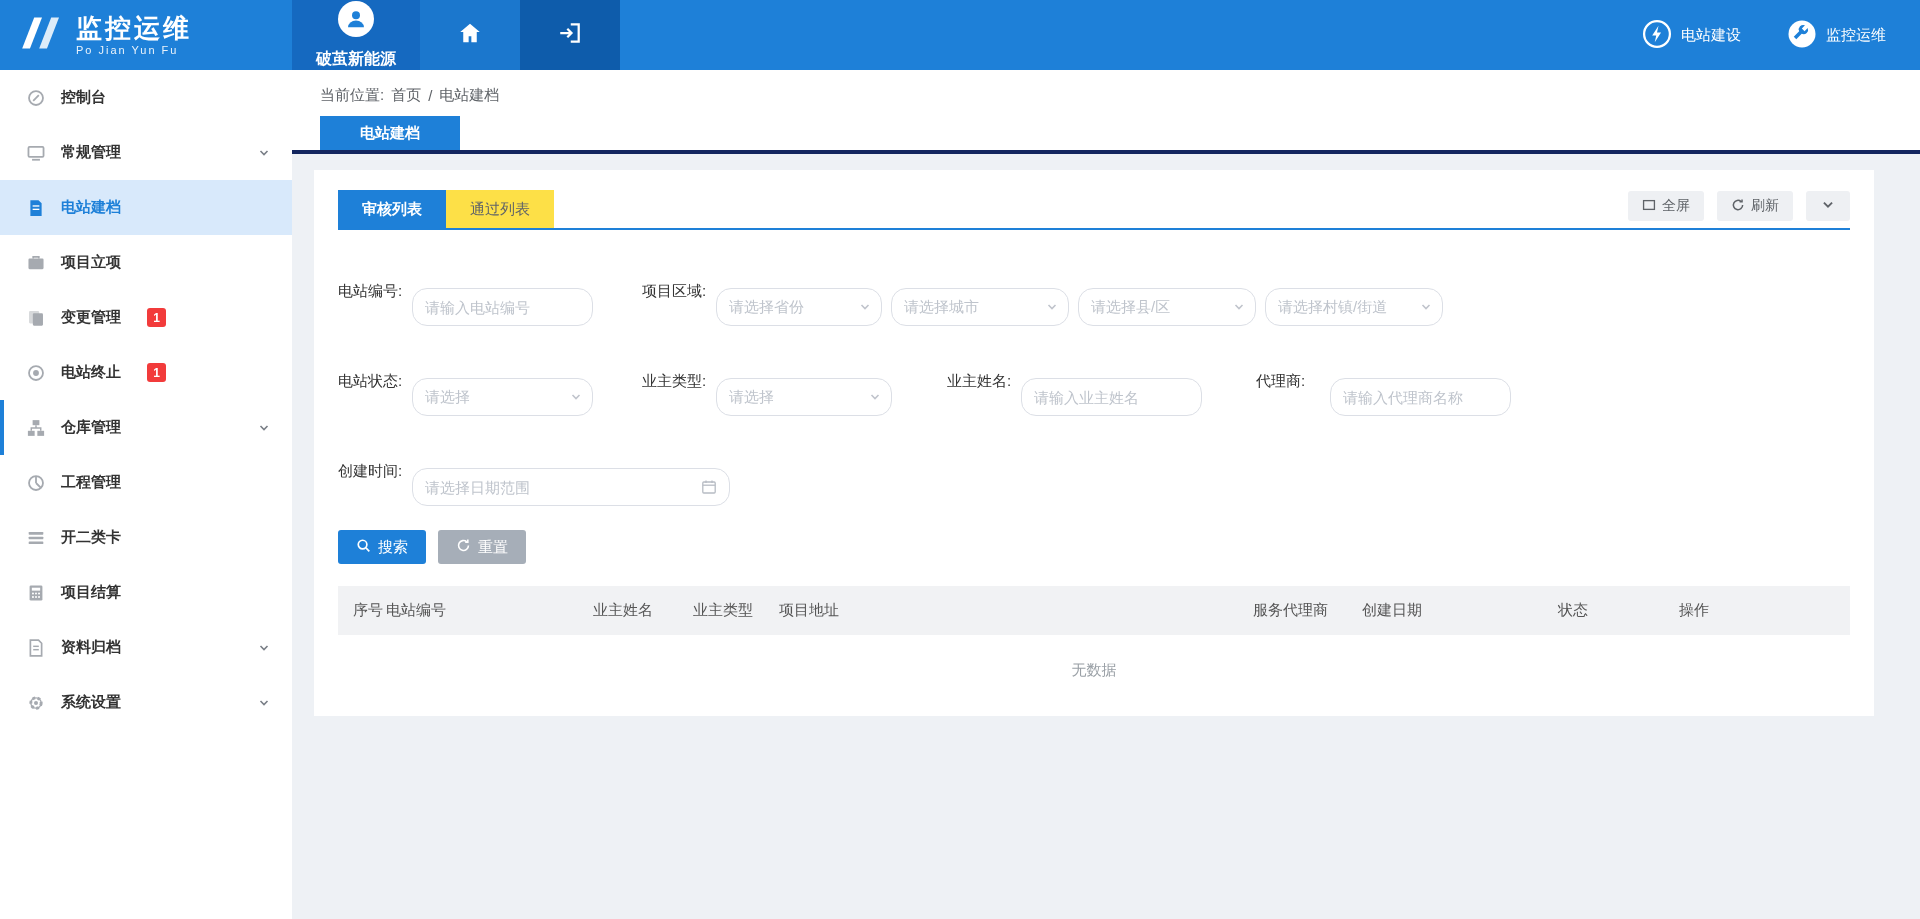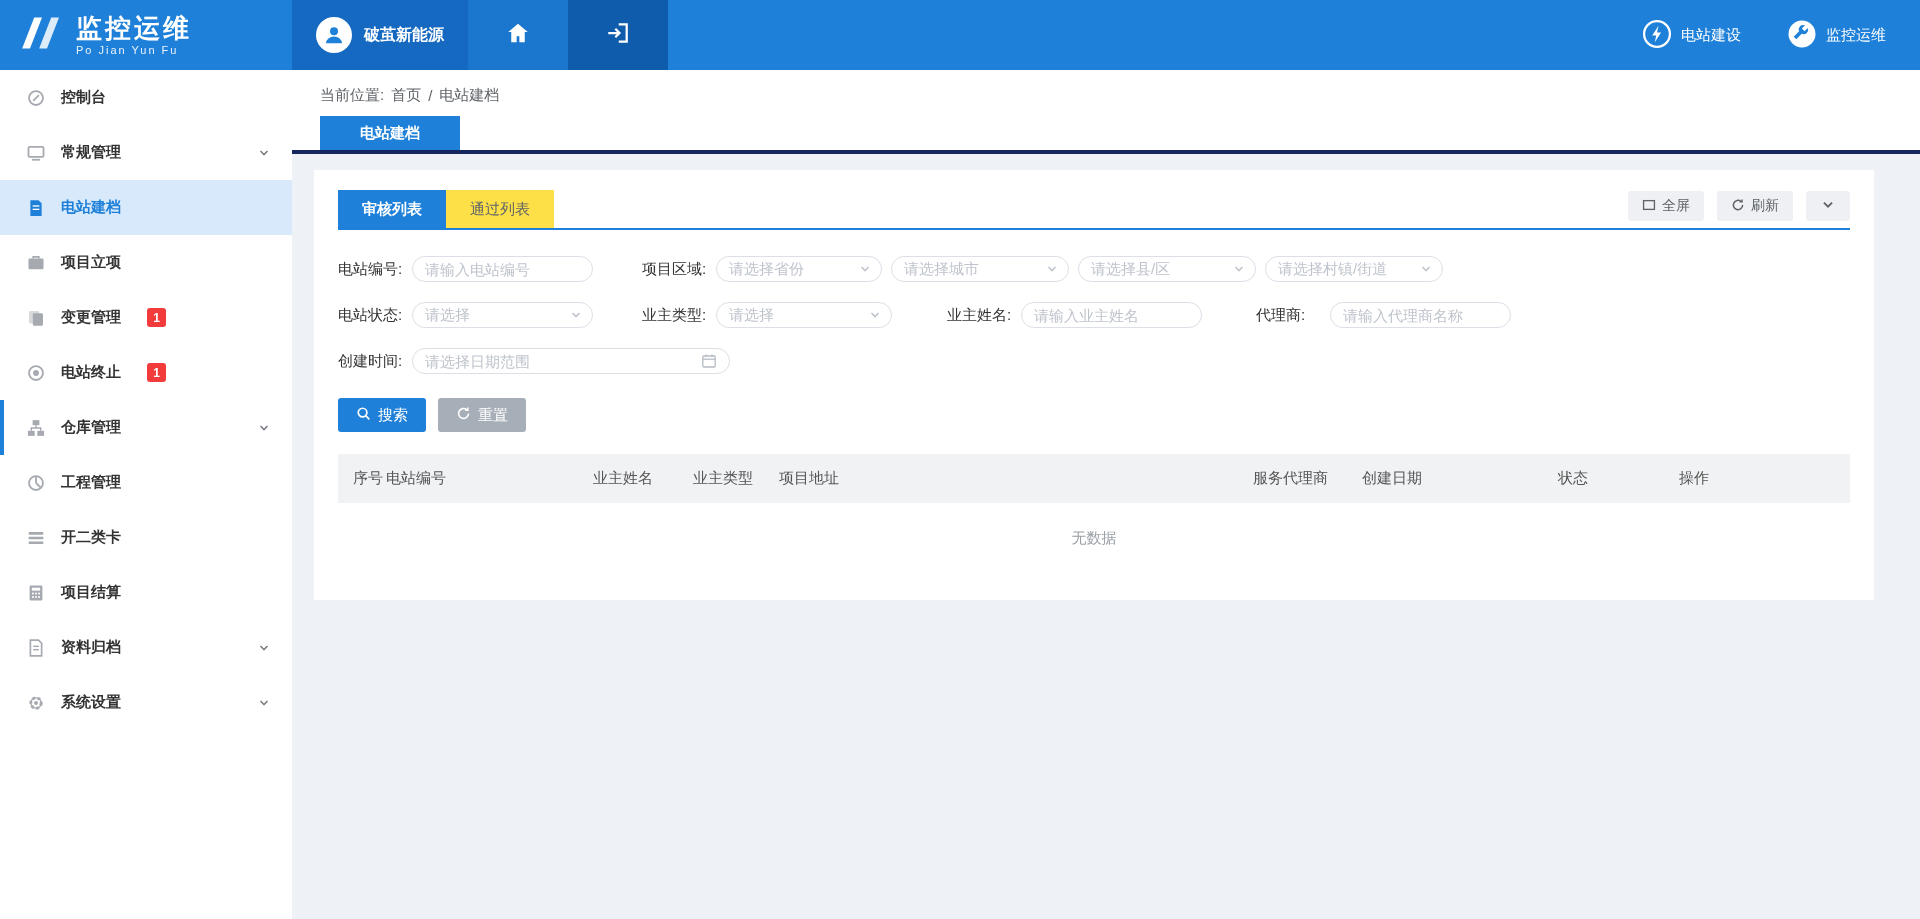--- a/index.html
+++ b/index.html
@@ -6,21 +6,21 @@
   html,body{width:1920px;height:919px;overflow:hidden;background:#eef1f5;
     font-family:"Liberation Sans","DejaVu Sans",sans-serif;}
   .app{position:relative;width:1920px;height:919px;}
 
   
   .header{position:absolute;top:0;left:0;right:0;height:70px;background:#1e80d8;
     display:flex;align-items:stretch;color:#fff;z-index:5;}
   .logo{width:292px;display:flex;align-items:center;padding-left:20px;gap:12px;flex:none;}
   .logo-text .t1{font-size:26px;font-weight:bold;letter-spacing:3px;line-height:1.1;}
   .logo-text .t2{font-size:11px;letter-spacing:2px;opacity:.9;margin-top:2px;}
-  .hseg{display:flex;align-items:center;justify-content:center;cursor:pointer;}
+  .hseg{display:flex;align-items:center;justify-content:center;cursor:pointer;flex-direction:column;}
   .seg-user{background:#1569c0;padding:0 24px;gap:12px;}
   .seg-home{background:#1b77cd;width:100px;}
   .seg-login{background:#0e5cab;width:100px;}
   .avatar{width:36px;height:36px;border-radius:50%;background:#fff;display:flex;
     align-items:center;justify-content:center;flex:none;}
   .company{font-size:16px;font-weight:bold;white-space:nowrap;}
   .hspacer{flex:1;}
   .hnav{display:flex;align-items:center;gap:46px;margin-right:34px;}
   .hnav-item{display:flex;align-items:center;gap:9px;font-size:15px;cursor:pointer;white-space:nowrap;}
 
@@ -54,21 +54,21 @@
   .ptab.active{background:#1e80d8;color:#fff;font-weight:bold;}
   .ptab.inactive{background:#fde047;color:#5f6368;}
   .tools{margin-left:auto;display:flex;gap:13px;align-items:center;margin-bottom:6px;}
   .tool-btn{height:30px;background:#eef0f3;border-radius:3px;display:flex;align-items:center;
     gap:6px;padding:0 14px;font-size:14px;color:#5f6368;border:none;cursor:pointer;}
   .tool-btn.icon-only{width:44px;justify-content:center;padding:0;}
 
   .filters{margin-top:26px;}
   .frow{display:flex;align-items:center;margin-bottom:20px;}
   .flabel{width:74px;font-size:15px;color:#333;flex:none;white-space:nowrap;}
-  .ctrl{height:26px;border:1px solid #dcdfe6;border-radius:15px;background:#fff;flex:none;}
+  .ctrl{height:38px;border:1px solid #dcdfe6;border-radius:15px;background:#fff;flex:none;margin-top:32px;}
   input.ctrl{padding:0 12px;font-size:15px;color:#333;outline:none;}
   input.ctrl::placeholder{color:#bfc4cc;}
   .select{display:flex;align-items:center;justify-content:space-between;padding:0 10px 0 12px;
     font-size:15px;color:#bfc4cc;cursor:pointer;}
   .select .sel-chev{color:#c0c4cc;display:flex;}
   .date-wrap{display:flex;align-items:center;padding:0 12px;}
   .date-wrap input{border:none;outline:none;flex:1;font-size:15px;color:#333;background:transparent;}
   .date-wrap input::placeholder{color:#bfc4cc;}
   .date-wrap .cal{color:#b7bcc4;display:flex;}
 

